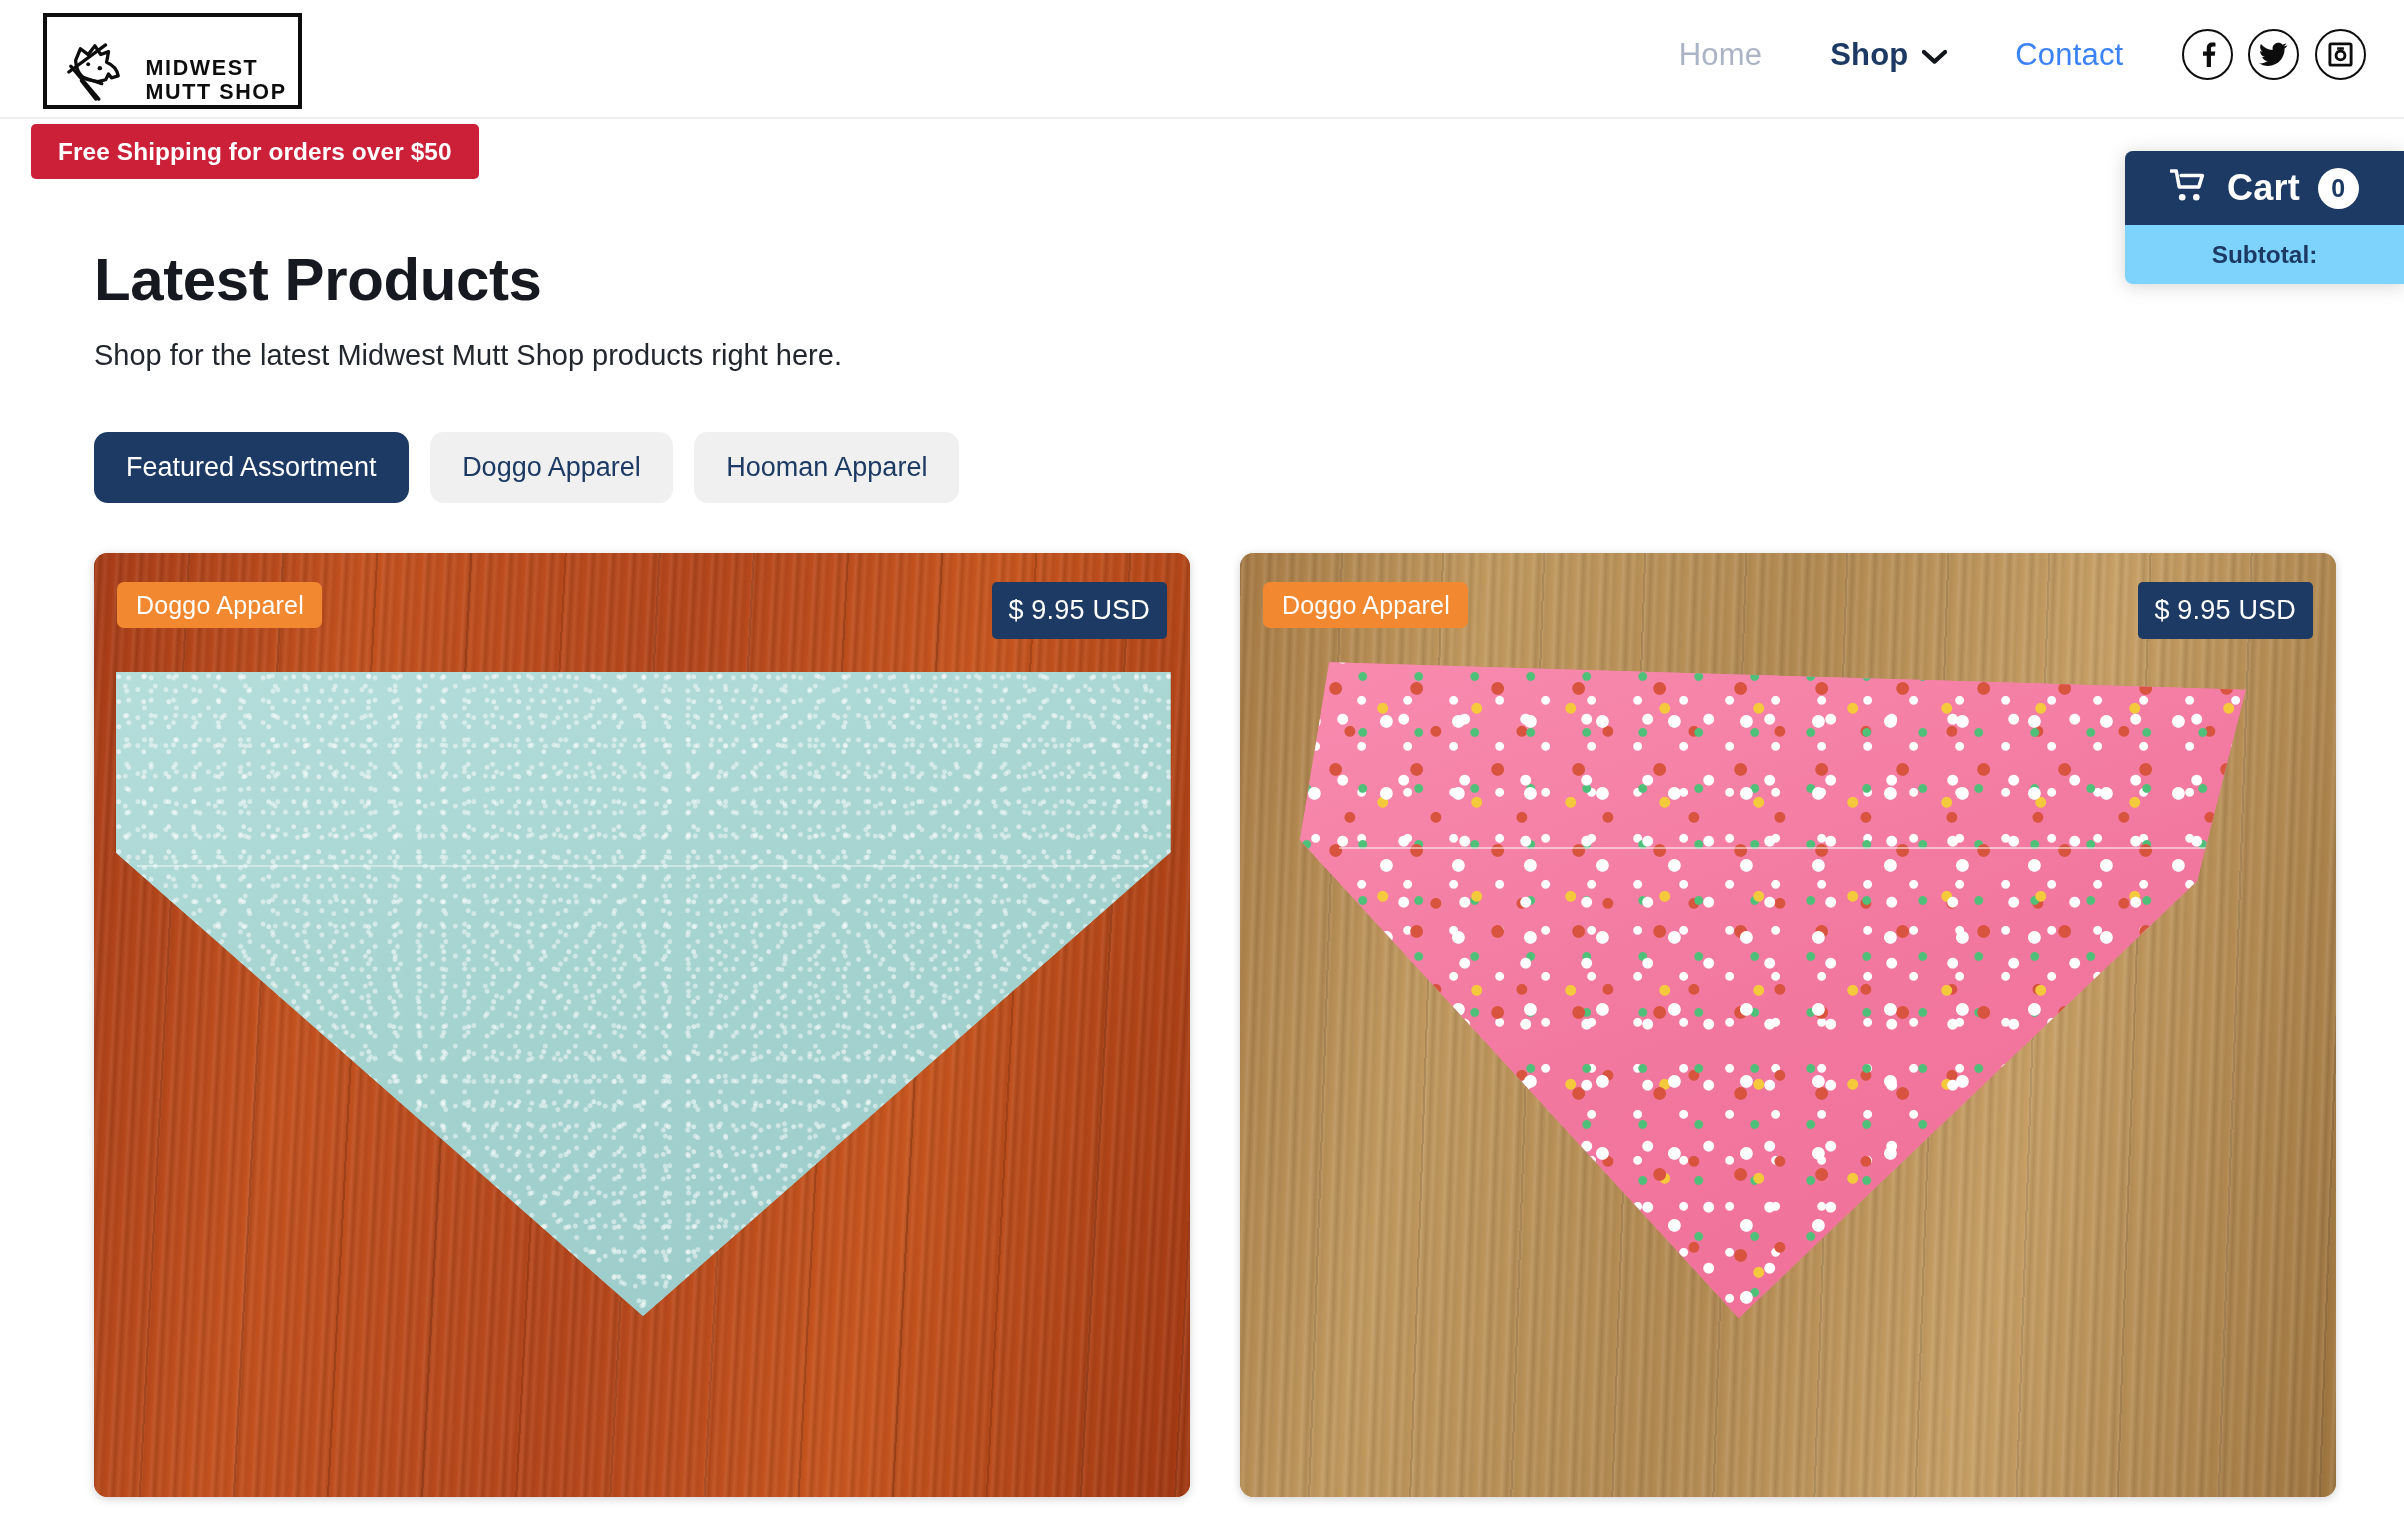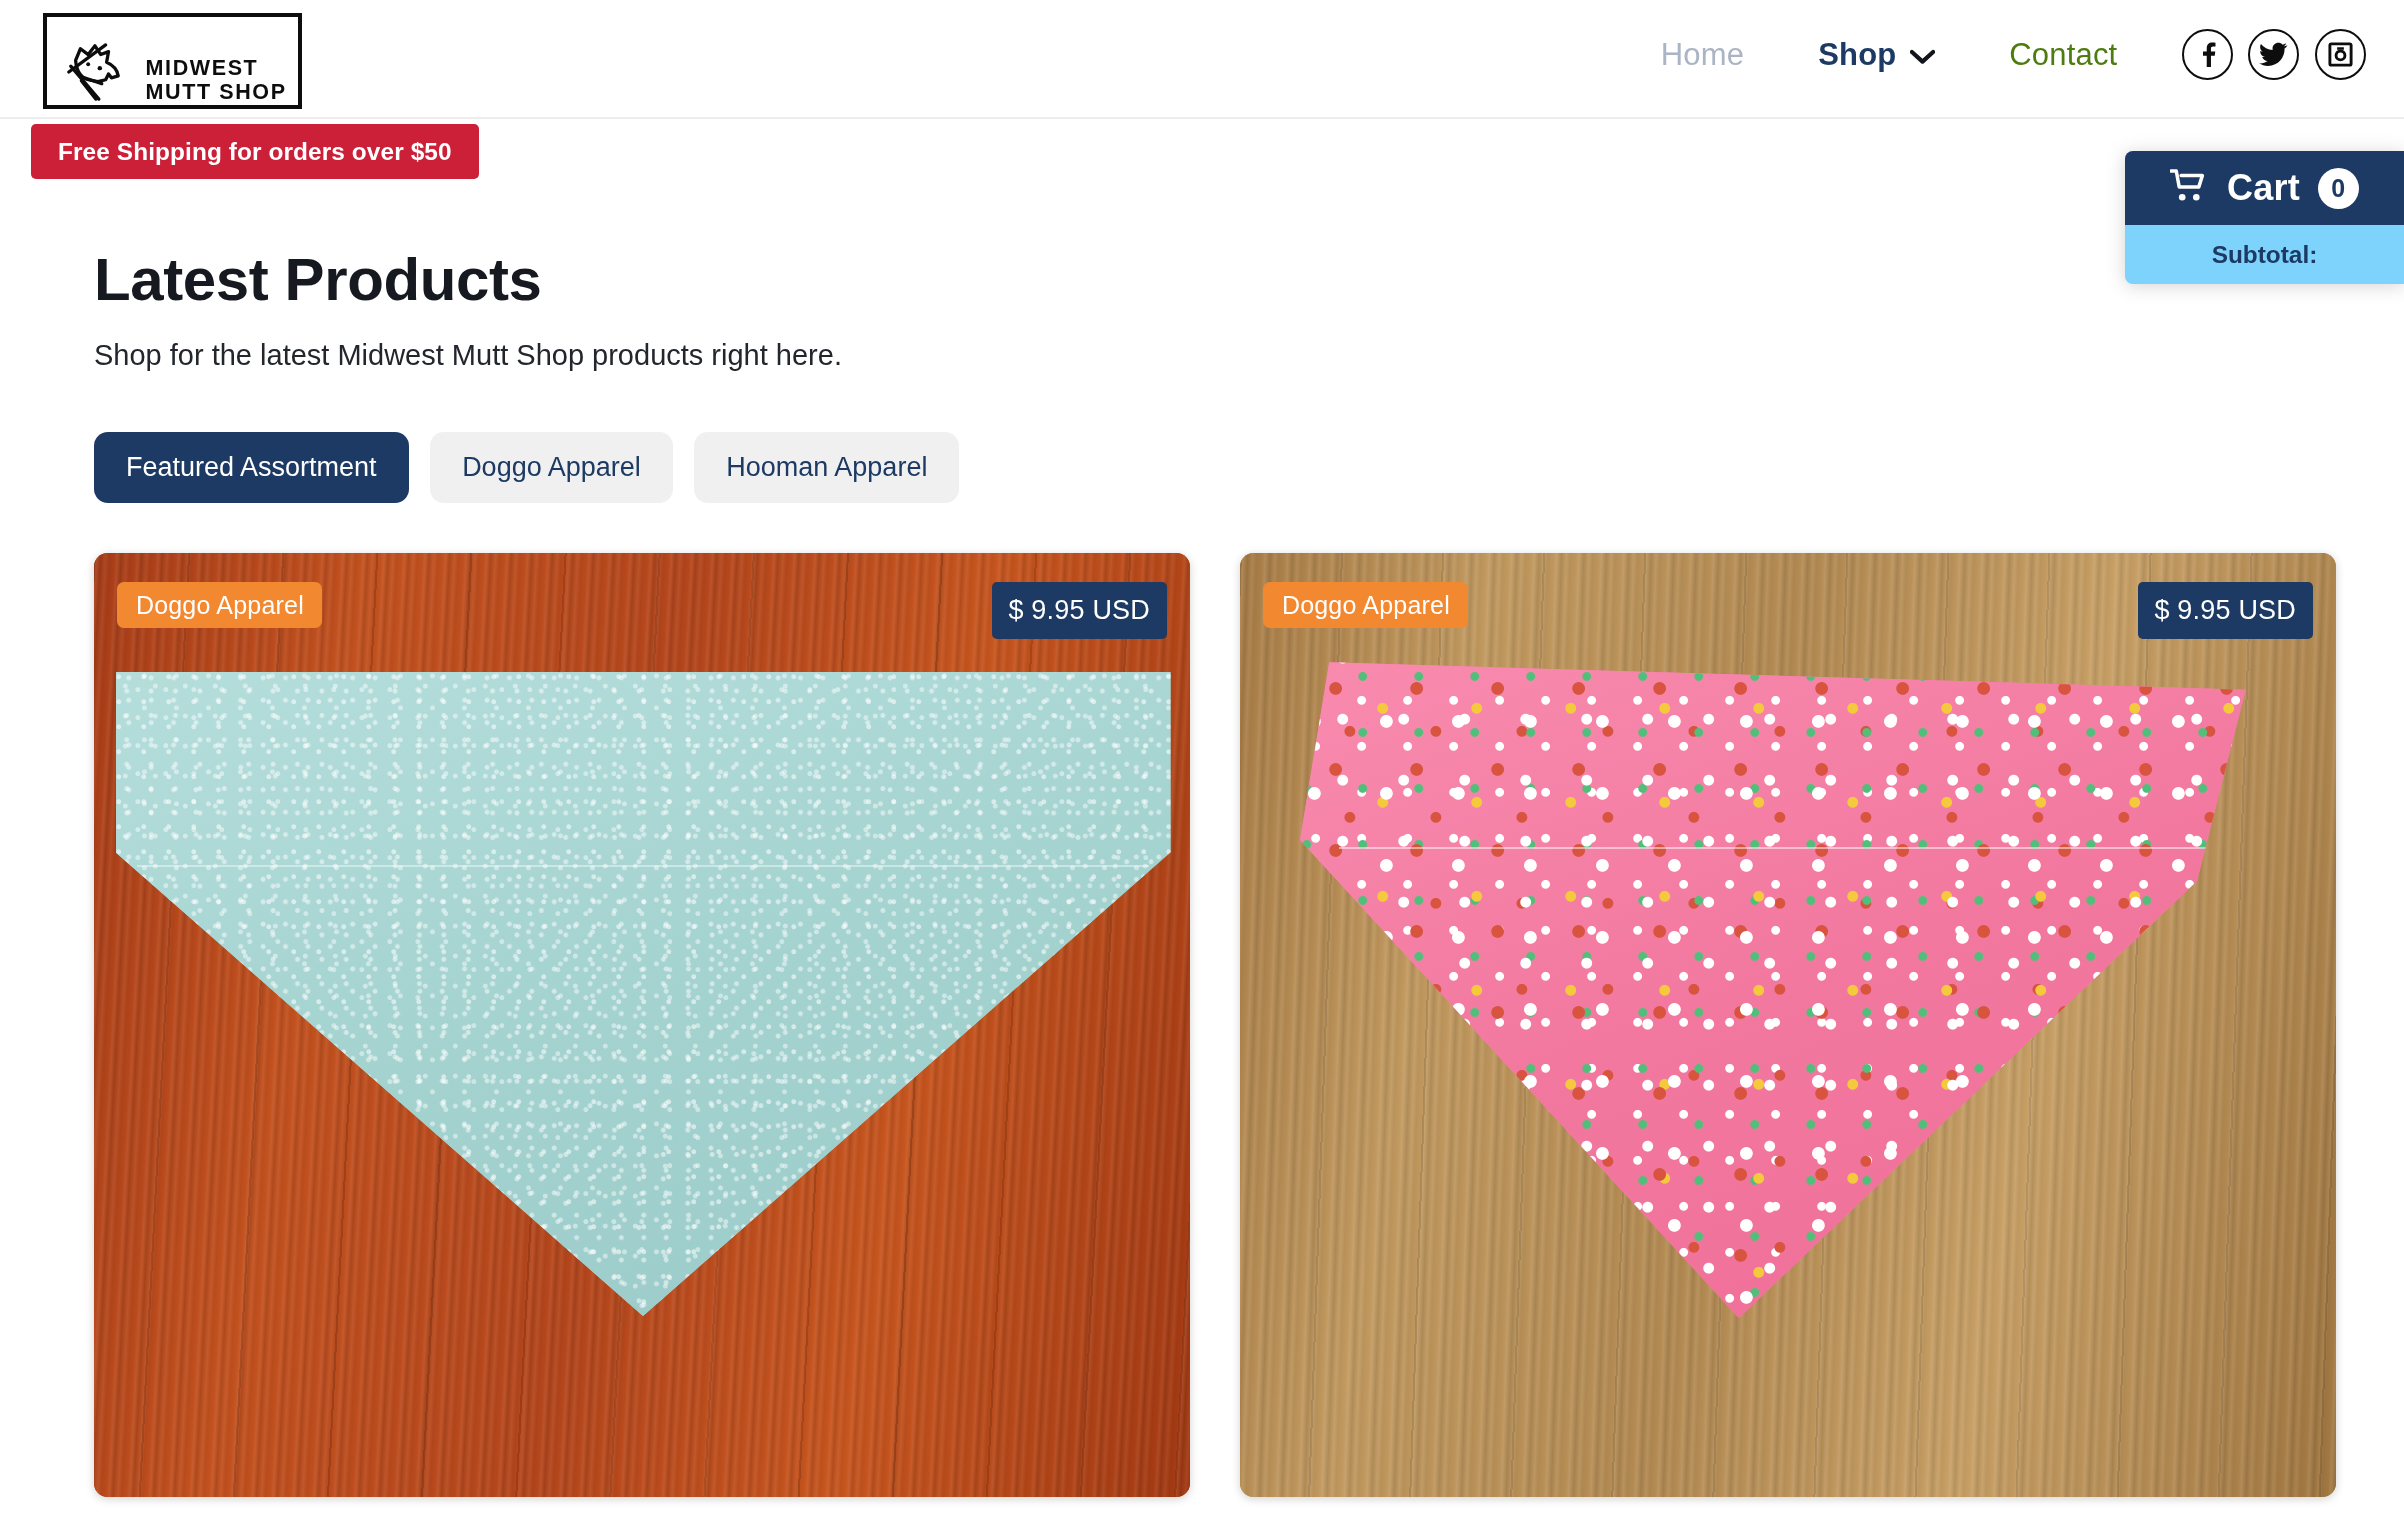--- a/index.html
+++ b/index.html
@@ -26,29 +26,29 @@
     padding-left: 15.6px;
   }
   .logo-mark { width: 62px; height: 66px; flex: 0 0 62px; }
   .logo-text {
     font-weight: bold; font-size: 21.5px; line-height: 24.4px;
     letter-spacing: 1.6px; color: #0d0d0d;
     font-family: "Liberation Sans", sans-serif;
   }
   .nav {
     position: absolute; right: 39px; top: 0; height: 109px;
-    display: flex; align-items: center; gap: 8px;
+    display: flex; align-items: center; gap: 2px;
   }
   .nav-link {
     font-size: 31px; letter-spacing: 0.2px;
     padding: 0 33px; white-space: nowrap; cursor: pointer;
   }
   .nav-home  { color: #aab4c4; }
   .nav-shop  { color: #1c3a63; font-weight: bold; display: flex; align-items: center; gap: 13.7px; }
-  .nav-contact { color: #4d7c0f; }
+  .nav-contact { color: #3b82f6; }
   .chev { display: inline-block; }
   .social-row { display: flex; align-items: center; gap: 15.6px; margin-left: 23.4px; }
   .social-ico {
     width: 51px; height: 51px; border: 2.9px solid #0d0d0d; border-radius: 50%;
     display: flex; align-items: center; justify-content: center; cursor: pointer;
     background: #fff;
   }
 
   
   .ship-banner {

